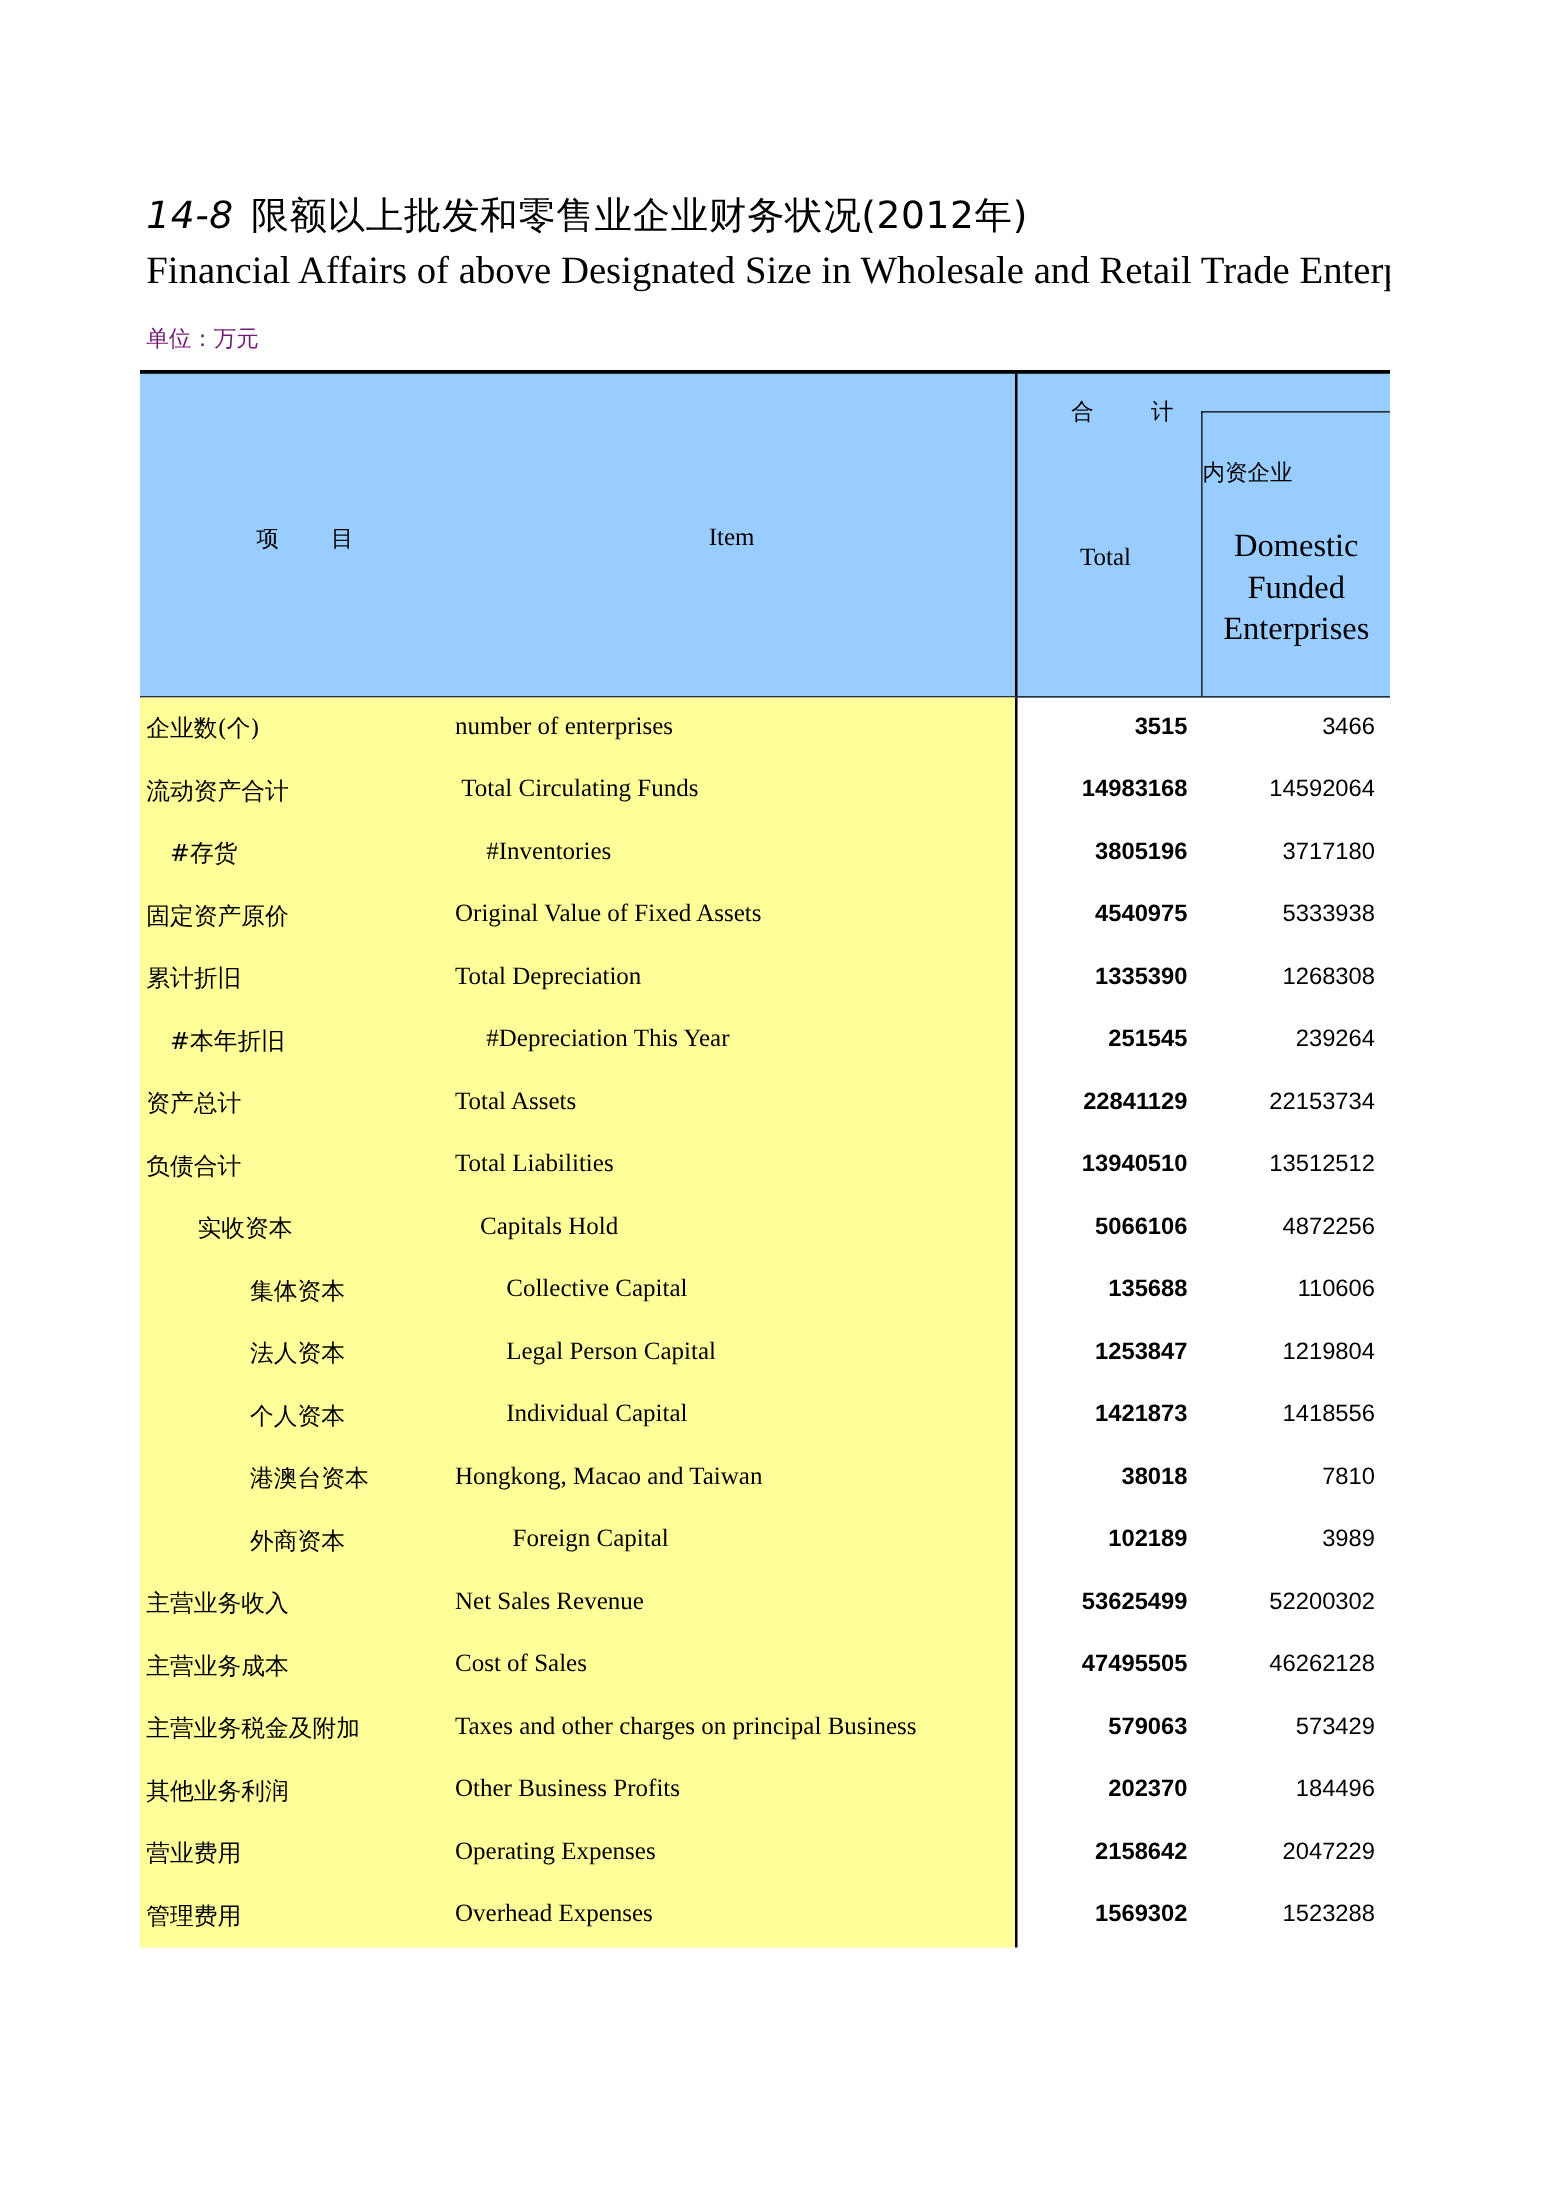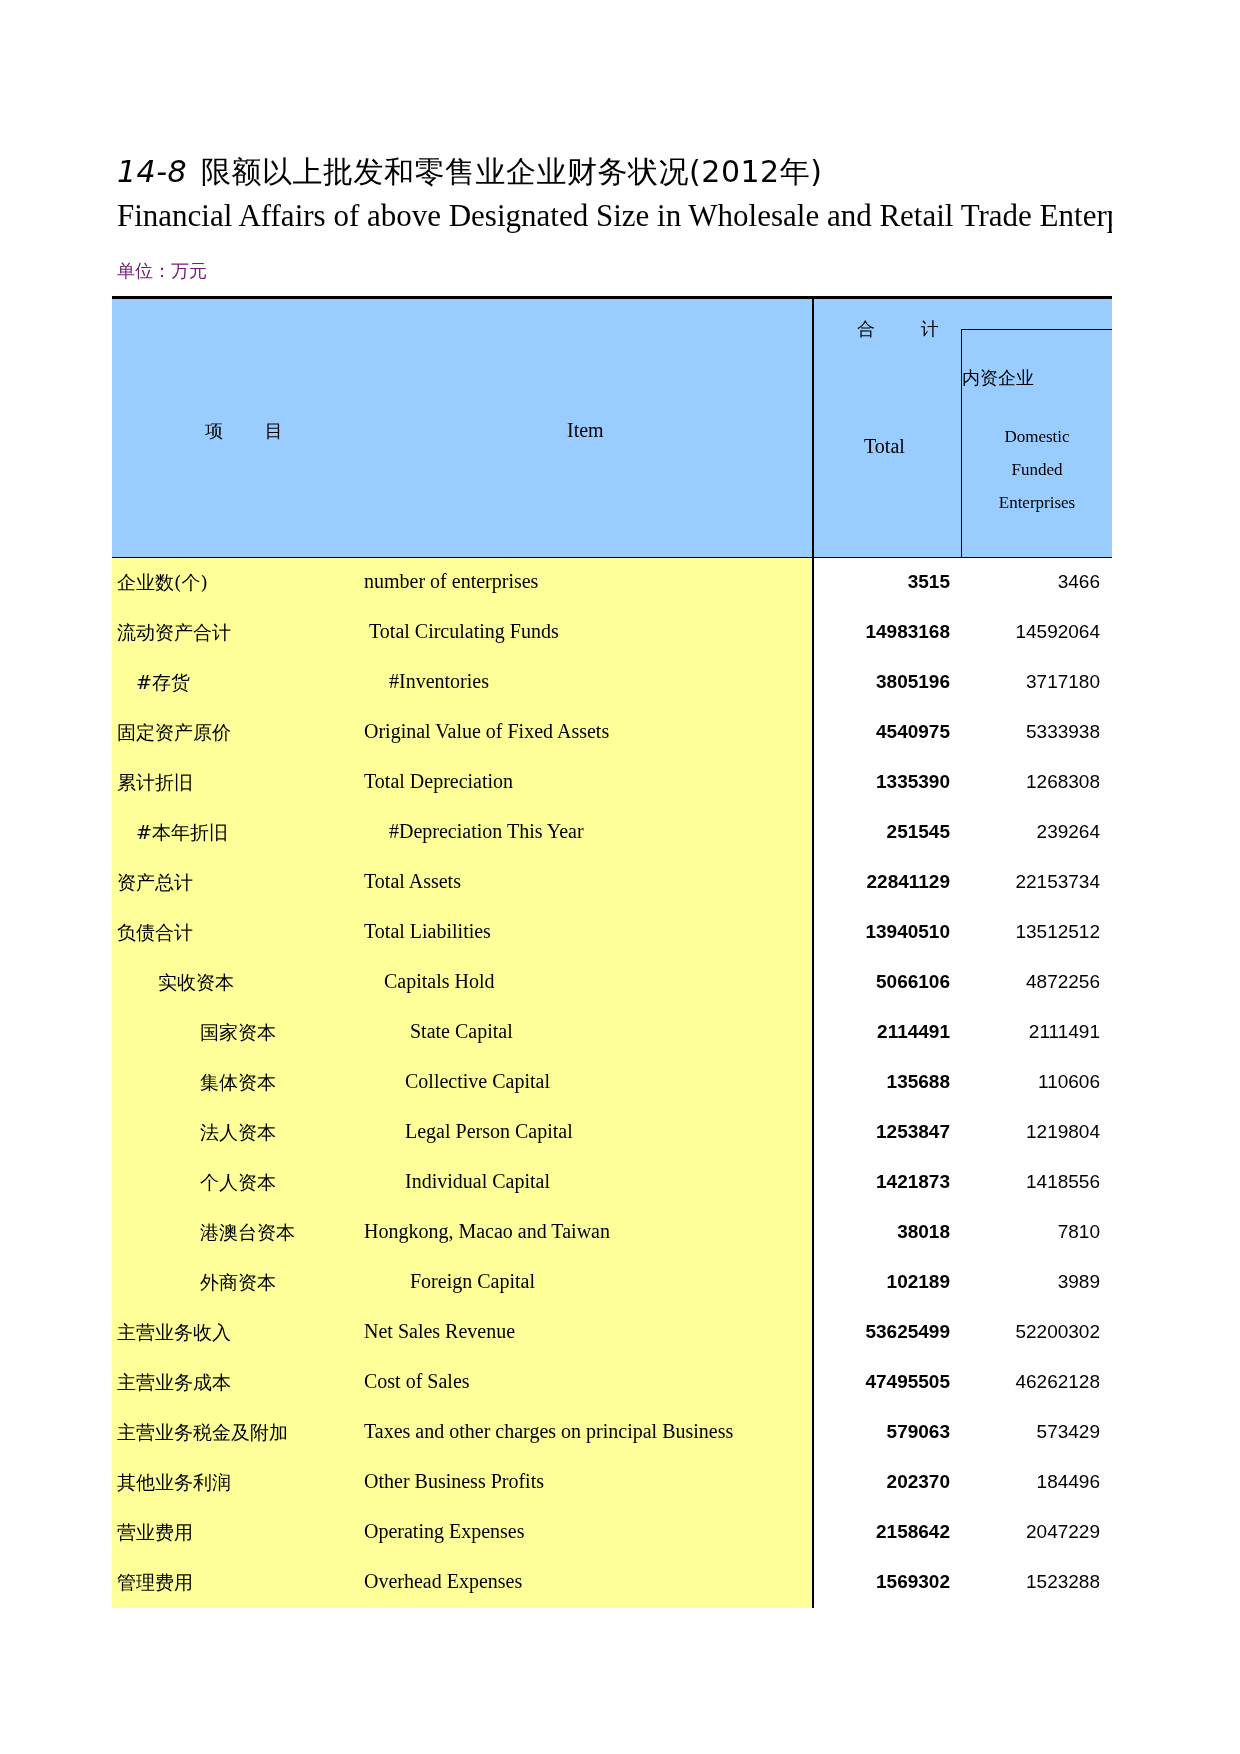--- a/index.html
+++ b/index.html
@@ -27,21 +27,21 @@
     .header .h-item-en { position: absolute; left: 455px; top: 120px; font-family: "Liberation Serif", serif; font-size: 20px; }
     .header .h-total-cn { position: absolute; left: 745px; top: 18px; font-family: "DejaVu Serif", serif; font-size: 18px; letter-spacing: 20px; }
     .header .h-total-en { position: absolute; left: 752px; top: 136px; font-family: "Liberation Serif", serif; font-size: 20px; }
     .header .subbox {
       position: absolute; left: 849px; top: 30px; right: 0; bottom: 0;
       border-top: 1.5px solid #000; border-left: 1.5px solid #000;
     }
     .header .h-dom-cn { position: absolute; left: 0; right: 0; top: 4px; font-family: "DejaVu Serif", serif; font-size: 18px; margin-top: 32px; }
     .header .h-dom-en {
       position: absolute; left: 0; right: 0; top: 90px; text-align: center;
-      font-family: "Liberation Serif", serif; font-size: 17px; line-height: 33px;
+      font-family: "Liberation Serif", serif; font-size: 26px; line-height: 33px;
     }
     .body { position: relative; }
     .body .yellow { position: absolute; left: 0; top: 0; width: 700px; height: 100%; background: #FFFF99; }
     .body .vline { position: absolute; top: 0; bottom: 0; left: 700px; width: 2px; background: #000; }
     .row { position: relative; height: 50px; }
     .row .cn { position: absolute; top: 12px; font-family: "DejaVu Serif", serif; font-size: 19px; white-space: nowrap; }
     .row .en { position: absolute; top: 12px; font-family: "Liberation Serif", serif; font-size: 20px; white-space: nowrap; }
     .row .total { position: absolute; right: 162px; top: 13px; font-family: "Liberation Sans", sans-serif; font-size: 19px; font-weight: bold; }
     .row .dom { position: absolute; right: 12px; top: 13px; font-family: "Liberation Sans", sans-serif; font-size: 19px; }
     .ind0 { left: 5px; text-align: right; } .ind1 { left: 24px; } .ind2 { left: 46px; } .ind3 { left: 88px; }
@@ -125,26 +125,20 @@
         <span class="total">13940510</span>
         <span class="dom">13512512</span>
       </div>
     <div class="row">
         <span class="cn ind2">实收资本</span>
         <span class="en en2">Capitals Hold</span>
         <span class="total">5066106</span>
         <span class="dom">4872256</span>
       </div>
     <div class="row">
-        <span class="cn ind3">国家资本</span>
-        <span class="en en3b">State Capital</span>
-        <span class="total">2114491</span>
-        <span class="dom">2111491</span>
-      </div>
-    <div class="row">
         <span class="cn ind3">集体资本</span>
         <span class="en en3">Collective Capital</span>
         <span class="total">135688</span>
         <span class="dom">110606</span>
       </div>
     <div class="row">
         <span class="cn ind3">法人资本</span>
         <span class="en en3">Legal Person Capital</span>
         <span class="total">1253847</span>
         <span class="dom">1219804</span>

